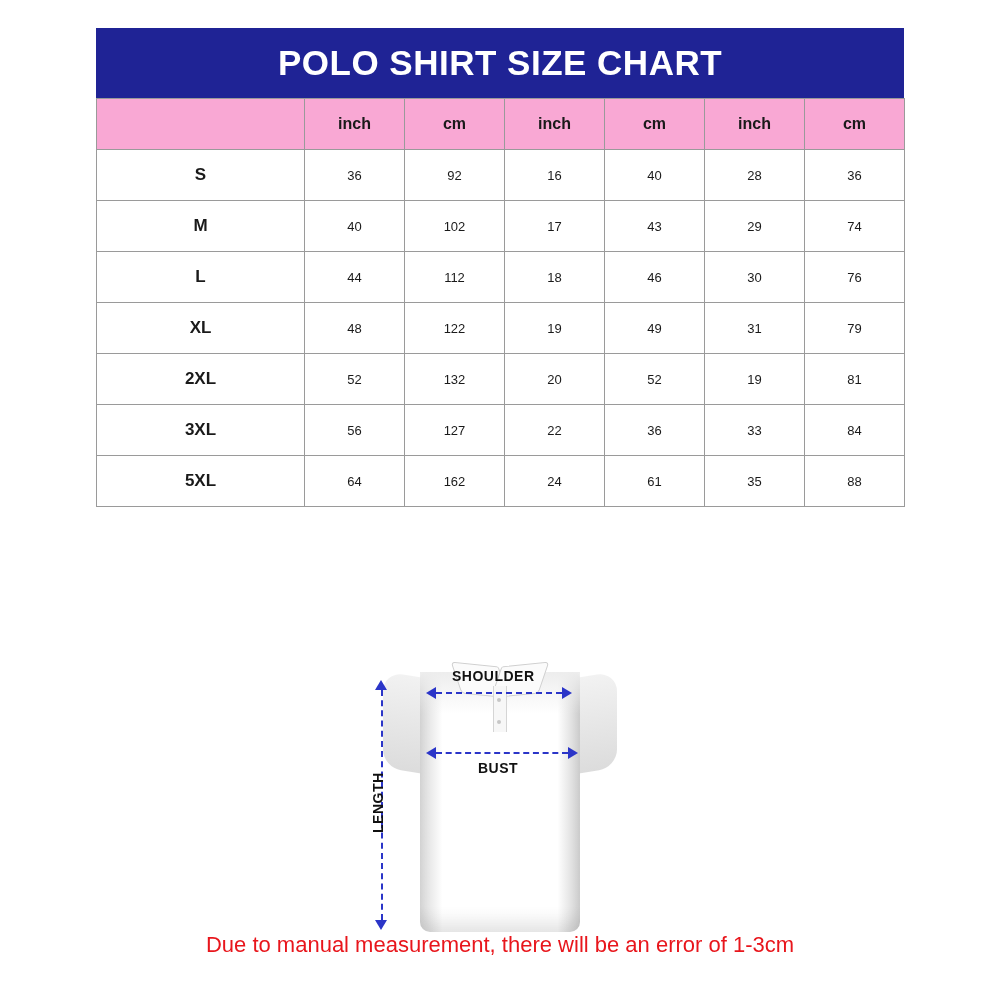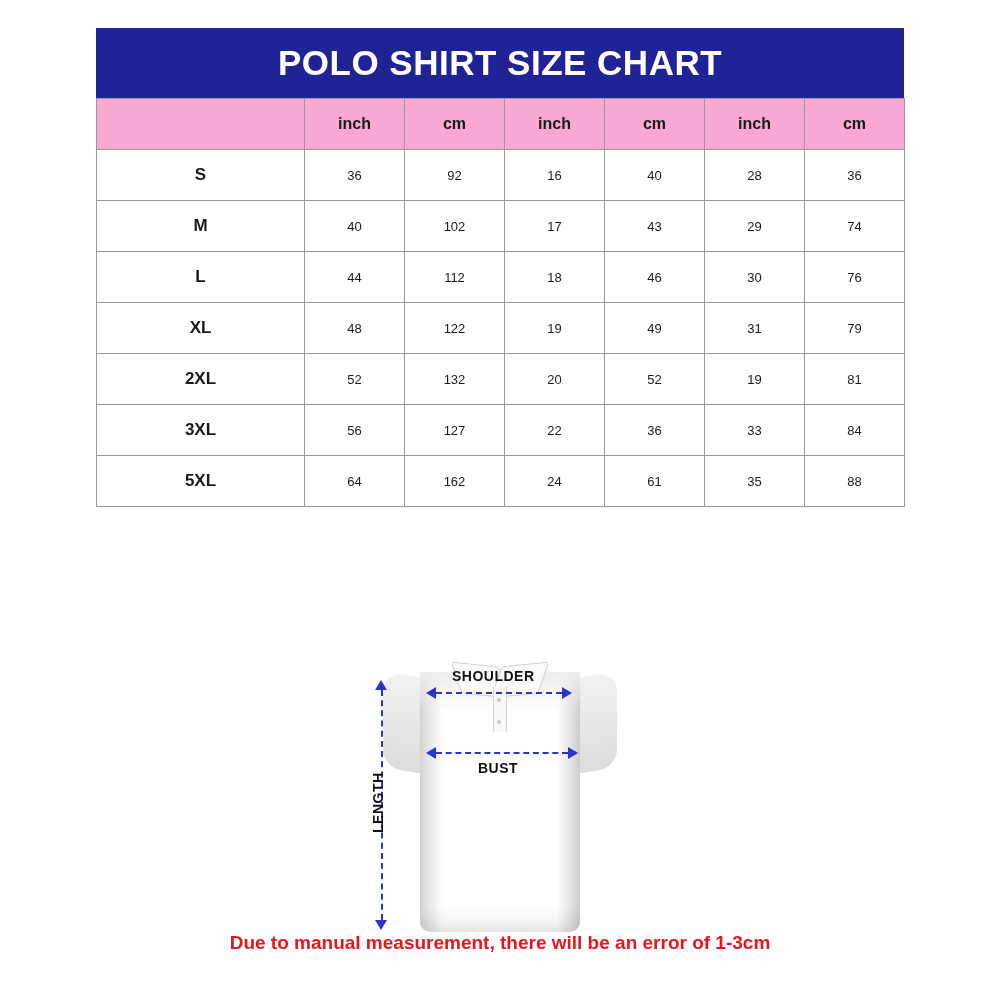--- a/index.html
+++ b/index.html
@@ -222,22 +222,22 @@
     white-space: nowrap;
   }
 
   #note {
     position: absolute;
     left: 0;
     top: 932px;
     width: 1000px;
     text-align: center;
     color: #e8161c;
-    font-size: 19px;
-    font-weight: bold;
+    font-size: 22px;
+    font-weight: normal;
   }
 </style>
 </head>
 <body>
 
 <div id="chart-wrap">
   <div class="chart-title-bar">POLO SHIRT SIZE CHART</div>
 
   <table class="size-table">
     <colgroup>

